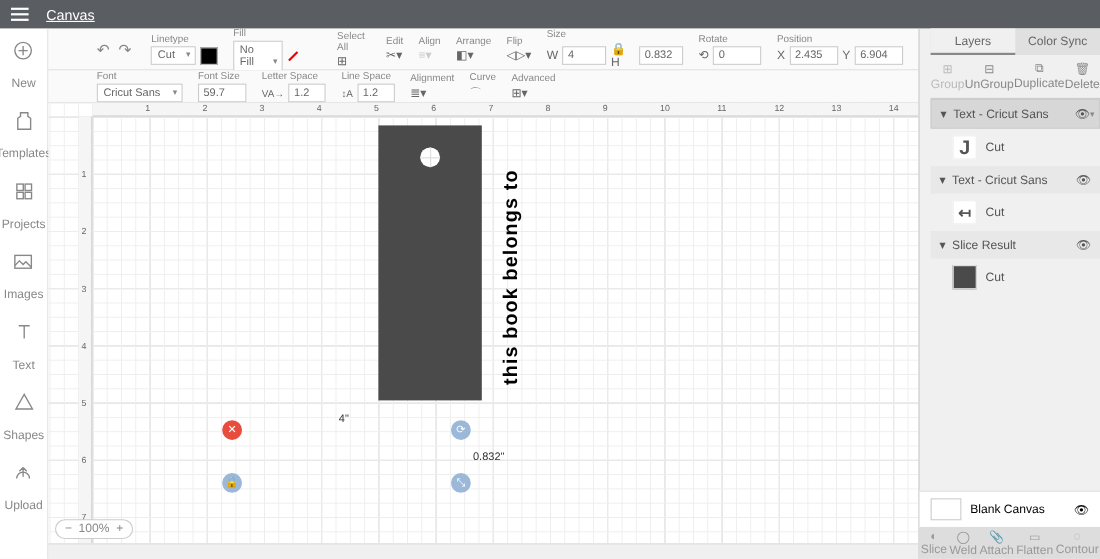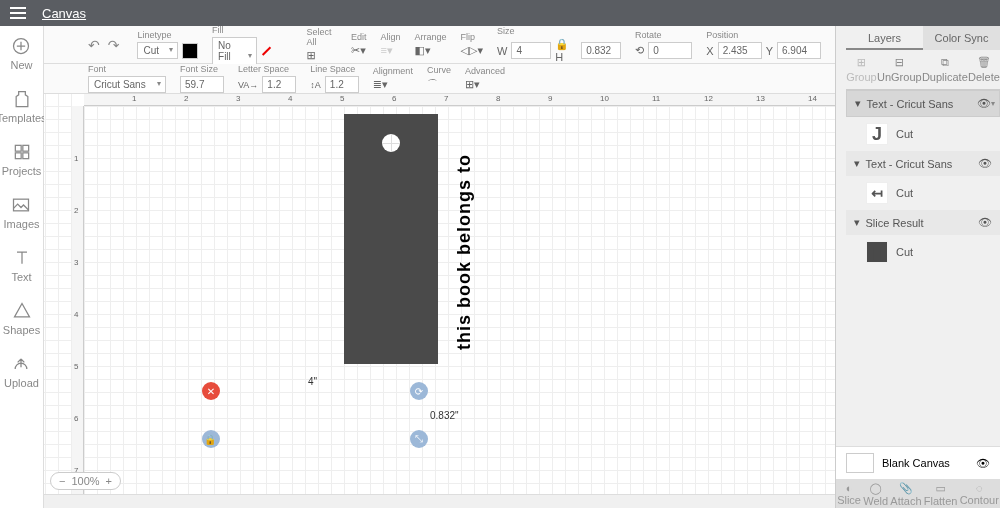--- a/index.html
+++ b/index.html
@@ -15,21 +15,21 @@
 .toolbar{height:38px;background:#fafafa;border-bottom:1px solid #ddd;display:flex;align-items:center;padding-left:44px;font-size:10px;color:#666;}
 .toolbar2{height:30px;background:#fafafa;border-bottom:1px solid #ddd;display:flex;align-items:center;padding-left:44px;font-size:10px;color:#666;}
 .tgroup{display:flex;flex-direction:column;margin-right:14px;}
 .tgroup label{font-size:9px;color:#888;margin-bottom:2px;}
 .tgroup .ctrl{display:flex;align-items:center;gap:4px;}
 .sel{border:1px solid #ccc;background:#fff;padding:2px 18px 2px 5px;position:relative;font-size:10px;min-width:40px;}
 .sel::after{content:"▾";position:absolute;right:4px;color:#888;font-size:8px;}
 .swatch{width:16px;height:16px;background:#000;border:1px solid #ccc;}
 .redline{width:16px;height:2px;background:#e00;transform:rotate(-45deg);}
 .leftnav{position:absolute;left:0;top:26px;width:44px;height:482px;background:#fff;border-right:1px solid #ddd;display:flex;flex-direction:column;align-items:center;padding-top:10px;gap:18px;}
-.navitem{display:flex;flex-direction:column;align-items:center;color:#888;font-size:9px;gap:3px;}
+.navitem{display:flex;flex-direction:column;align-items:center;color:#888;font-size:9px;gap:14px;}
 .navitem svg,.navicon{width:20px;height:20px;}
 .rightpanel{position:absolute;right:0;top:26px;width:165px;height:482px;background:#f0f0f0;border-left:1px solid #ccc;padding-left:10px;}
 .rtabs{display:flex;height:24px;background:#e0e0e0;}
 .rtab{flex:1;text-align:center;line-height:24px;font-size:11px;color:#666;border-bottom:2px solid transparent;}
 .rtab.active{background:#f0f0f0;border-bottom:2px solid #888;}
 .ractions{display:flex;justify-content:space-around;padding:6px 0;border-bottom:1px solid #ccc;}
 .raction{display:flex;flex-direction:column;align-items:center;font-size:8px;color:#888;gap:2px;}
 .raction.disabled{color:#bbb;}
 .layer-h{background:#ddd;padding:6px 8px;font-size:11px;color:#555;display:flex;align-items:center;gap:6px;}
 .layer-h.sel{background:#d7d7d7;}

